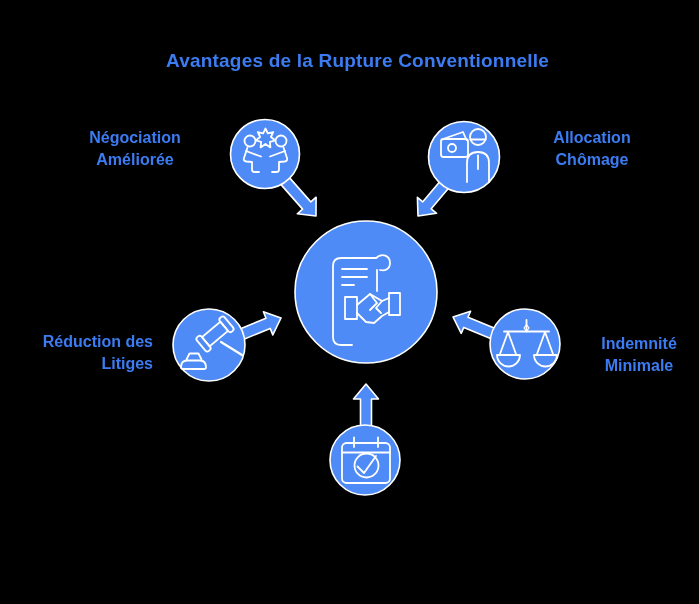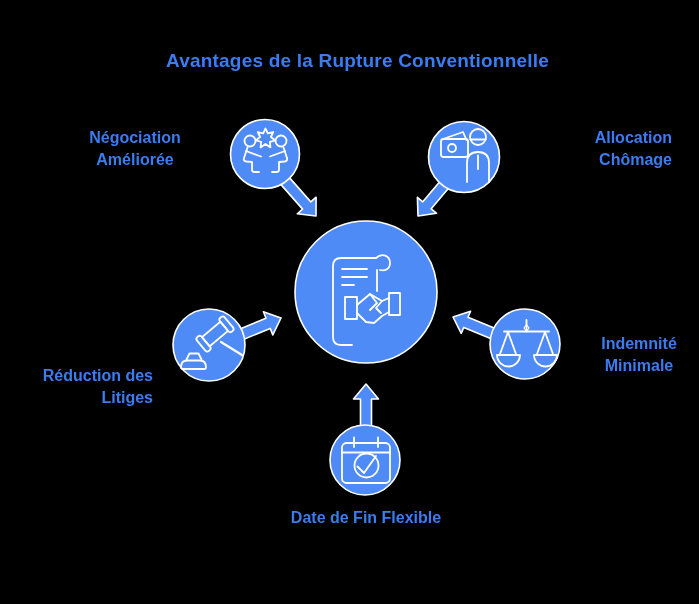--- a/index.html
+++ b/index.html
@@ -19,22 +19,22 @@
     color:var(--text,#3C7CF2);
   }
   svg.diagram { position:absolute; left:0; top:0; }
   .label {
     position:absolute;
     font-size:16px; font-weight:700; line-height:22px;
     color:var(--text,#3C7CF2);
     white-space:pre-line;
   }
   .label.tl  { left:40px;  top:127px; width:190px; text-align:center; }
-  .label.tr  { left:512px; top:127px; width:160px; text-align:right; }
-  .label.lft { left:10px;  top:331px; width:143px; text-align:right;margin-top:34px; }
+  .label.tr  { left:512px; top:127px; width:160px; text-align:center; }
+  .label.lft { left:10px;  top:331px; width:143px; text-align:right; }
   .label.rgt { left:579px; top:333px; width:120px; text-align:center; }
   .label.btm { left:183px; top:507px; width:366px; text-align:center; }
 </style>
 </head>
 <body>
 
 <div id="canvas">
 
   <div class="title">Avantages de la Rupture Conventionnelle</div>
 
@@ -121,15 +121,14 @@
   </svg>
 
   <div class="label tl">Négociation
 Améliorée</div>
   <div class="label tr">Allocation
 Chômage</div>
   <div class="label lft">Réduction des
 Litiges</div>
   <div class="label rgt">Indemnité
 Minimale</div>
-  <div class="label btm">Date de Fin Flexible</div>
 
 </div>
 
 </body></html>

